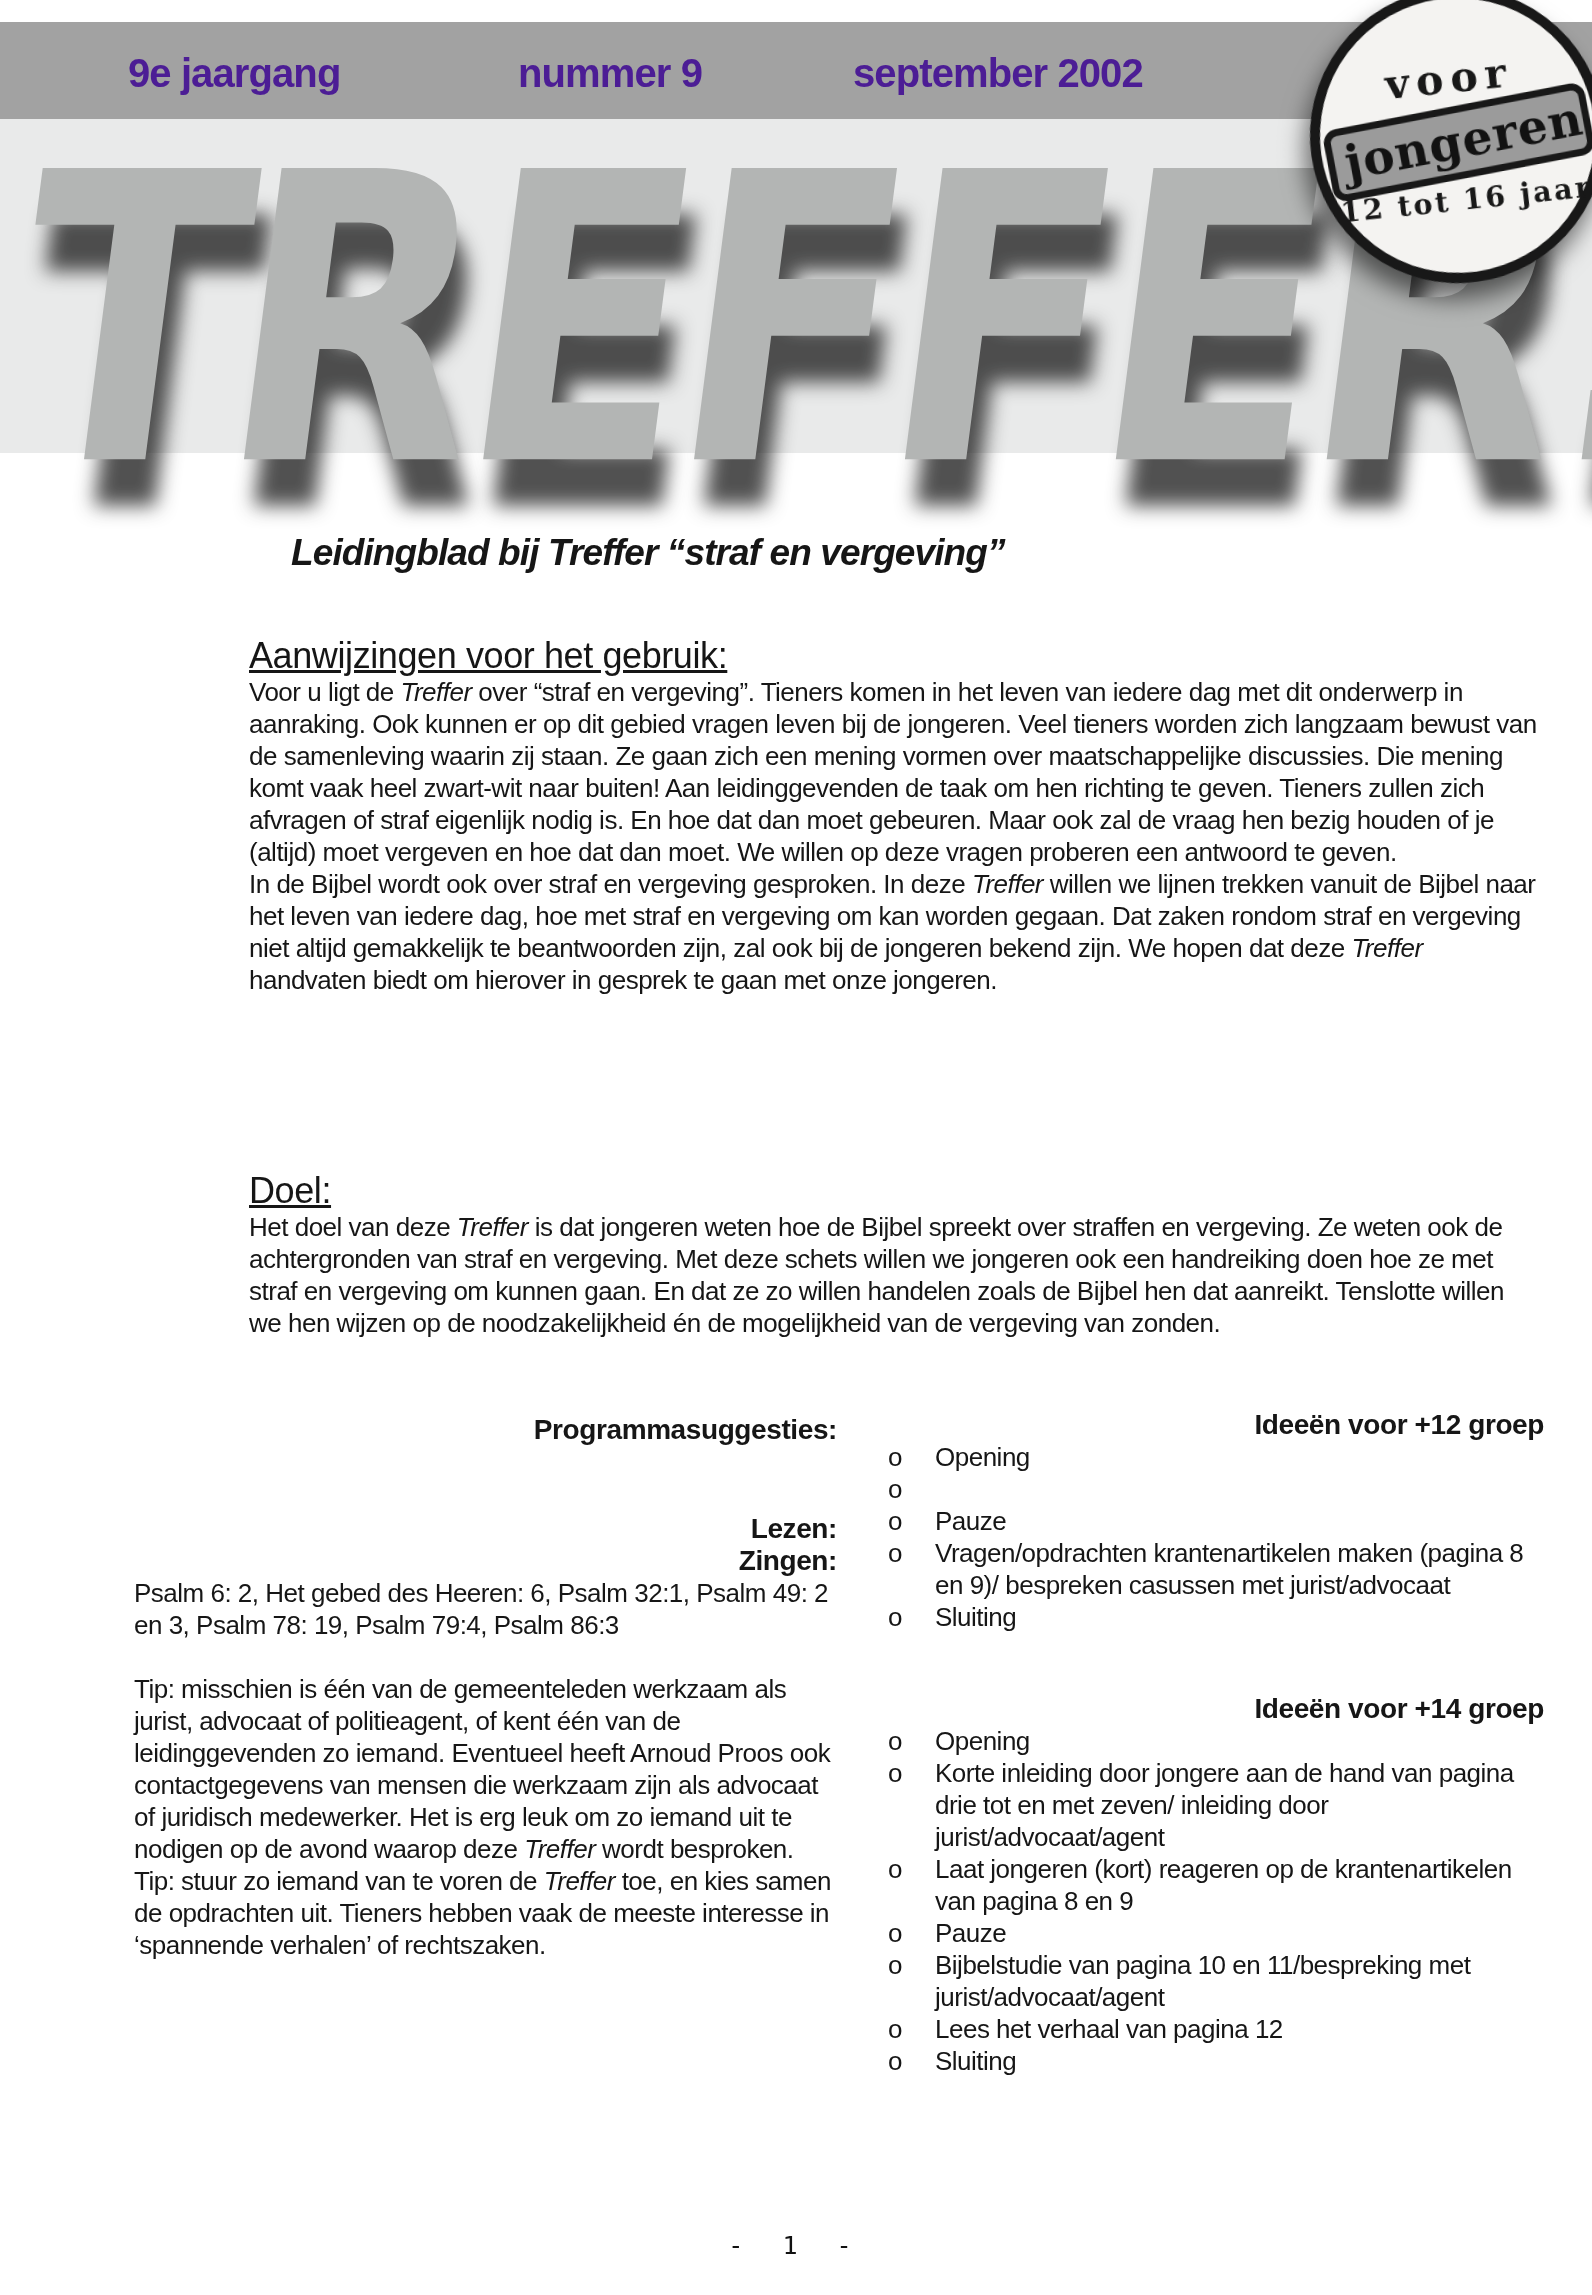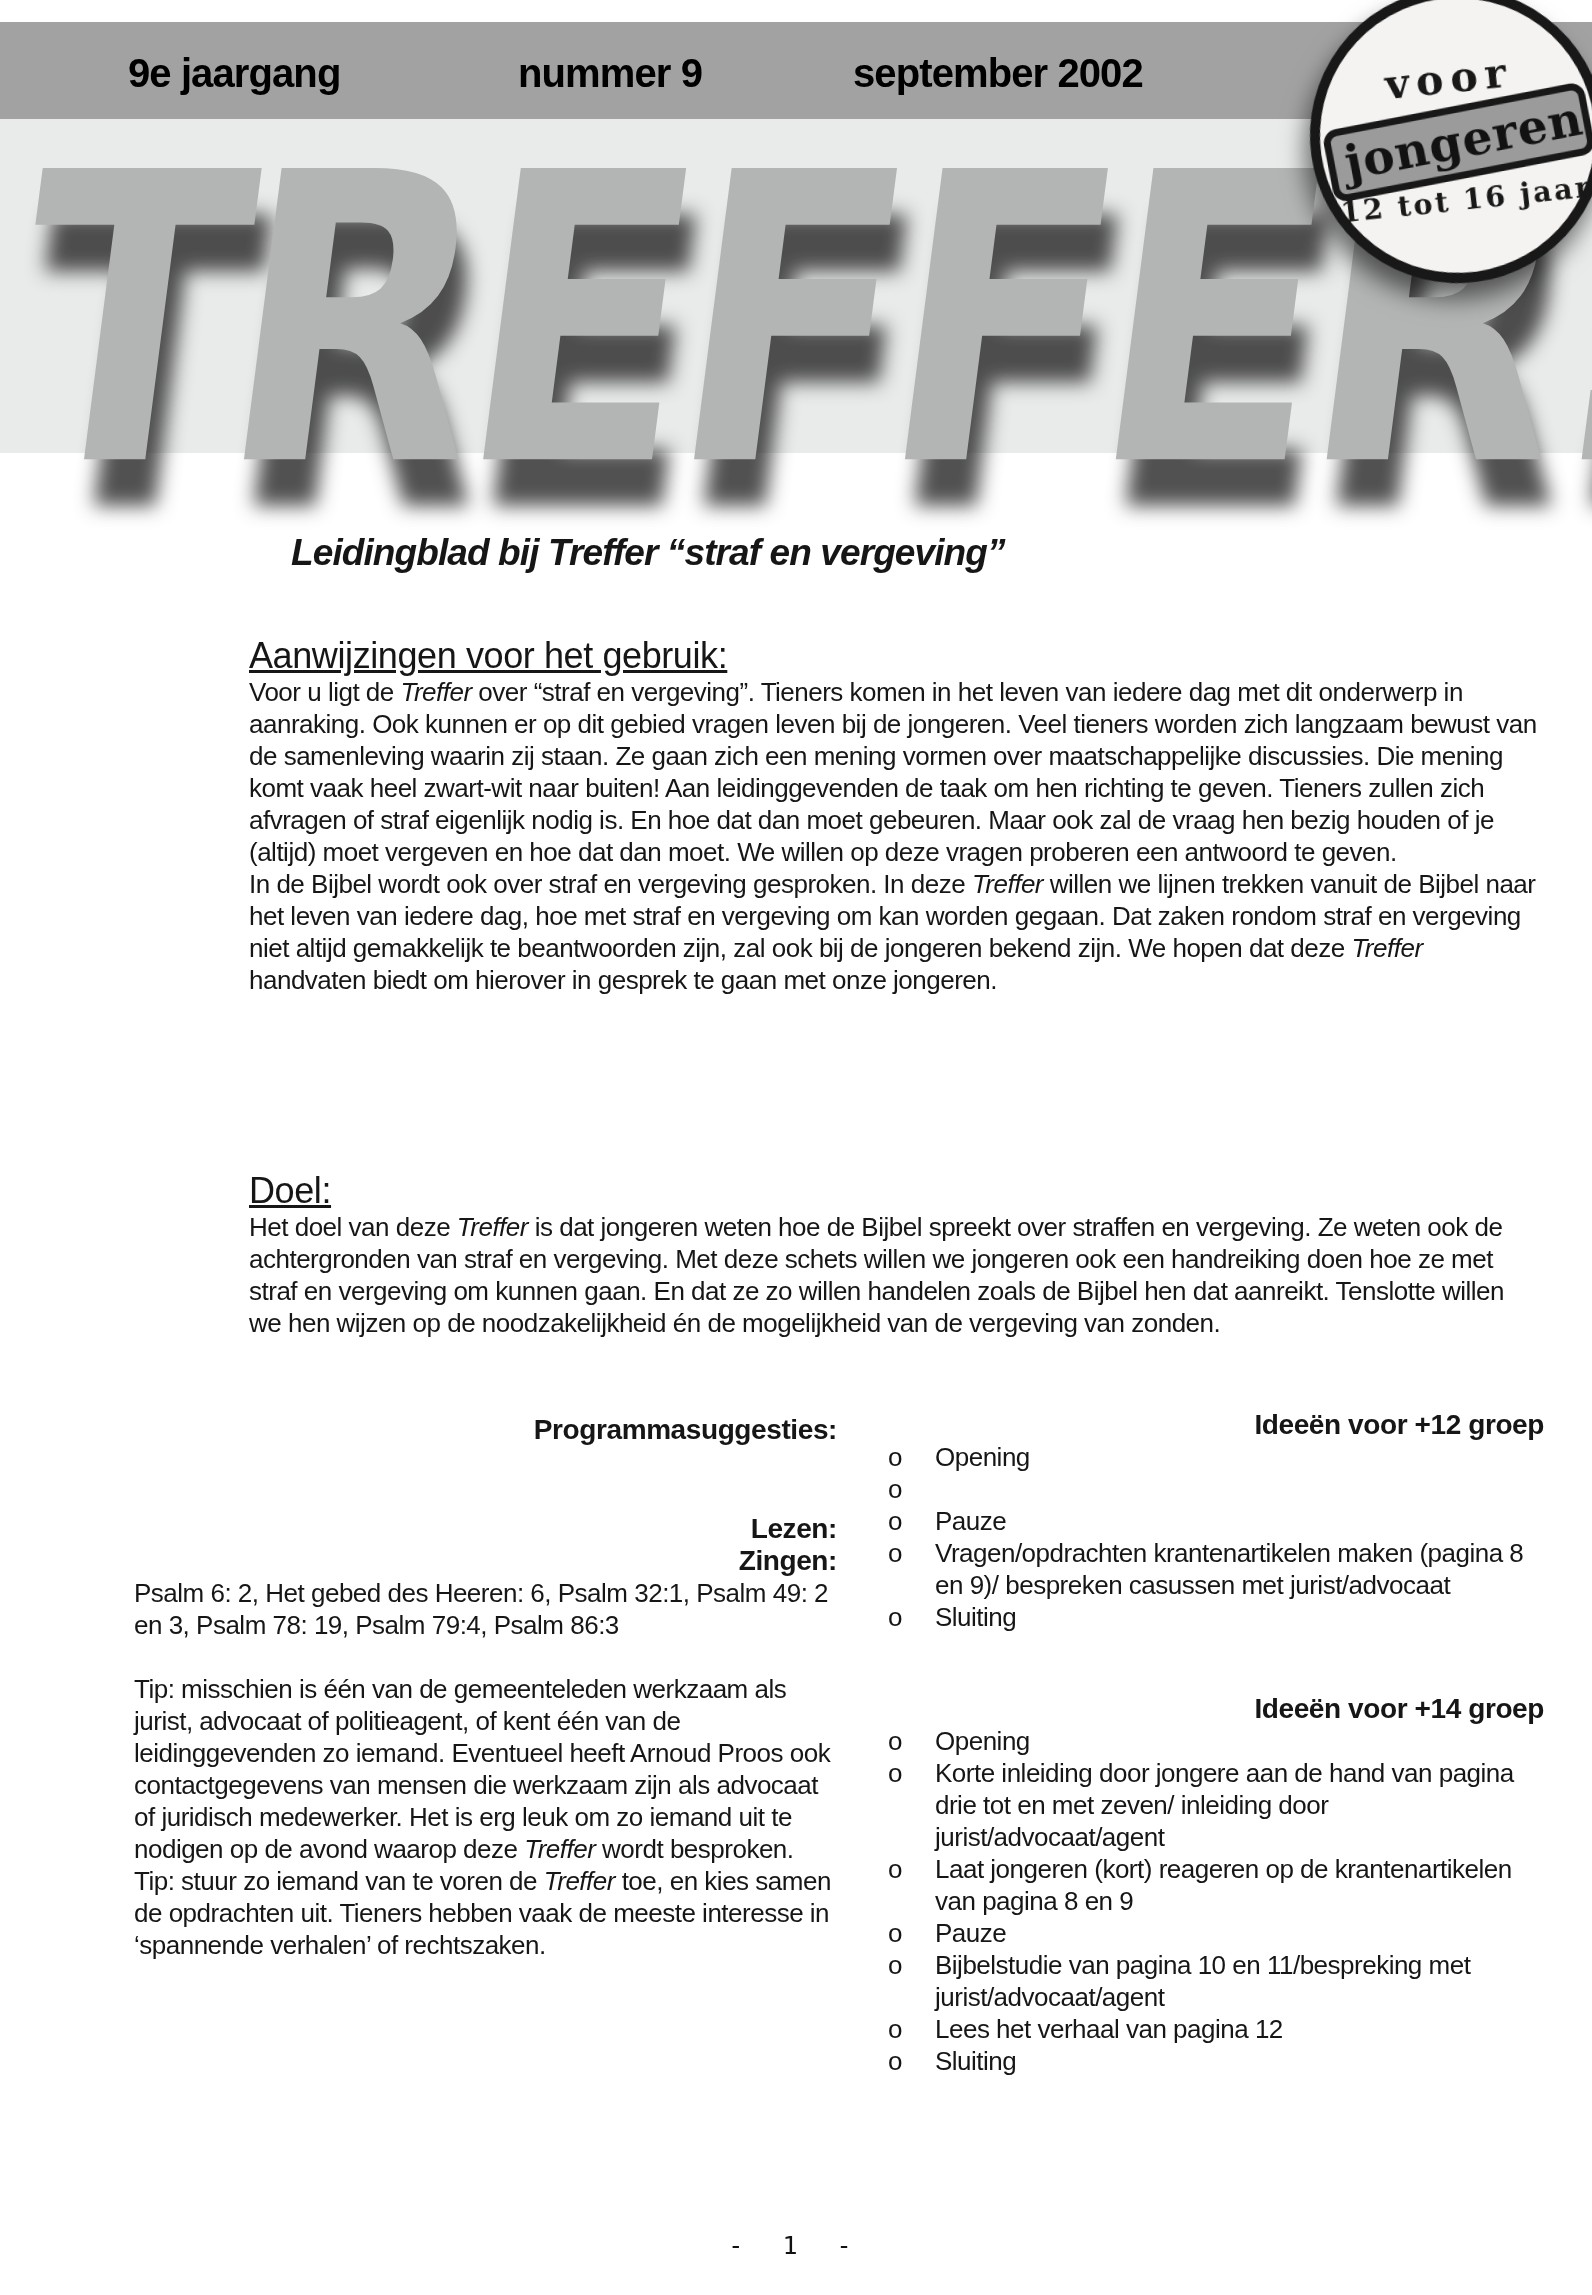--- a/index.html
+++ b/index.html
@@ -4,21 +4,21 @@
 <style>
   html,body{margin:0;padding:0;background:#cfcfcf;}
   #page{
     position:relative;width:1592px;height:2295px;background:#ffffff;
     overflow:hidden;font-family:"Liberation Sans",sans-serif;color:#161616;
     margin:0 auto;
   }
   
   #topbar{position:absolute;top:21.6px;left:0;width:100%;height:98px;background:#a2a2a2;}
   .topbar-label{
-    position:absolute;top:29px;font-size:40px;font-weight:bold;color:#000000;
+    position:absolute;top:29px;font-size:40px;font-weight:bold;color:#4c1d95;
     letter-spacing:-0.9px;line-height:1.1;white-space:nowrap;
   }
   #vol-label{left:128px;}
   #issue-label{left:518px;}
   #date-label{left:853px;}
   
   #band{position:absolute;top:119px;left:0;width:100%;height:334px;background:#e9eaea;}
   
   #logo{
     position:absolute;left:45px;top:138px;z-index:2;

